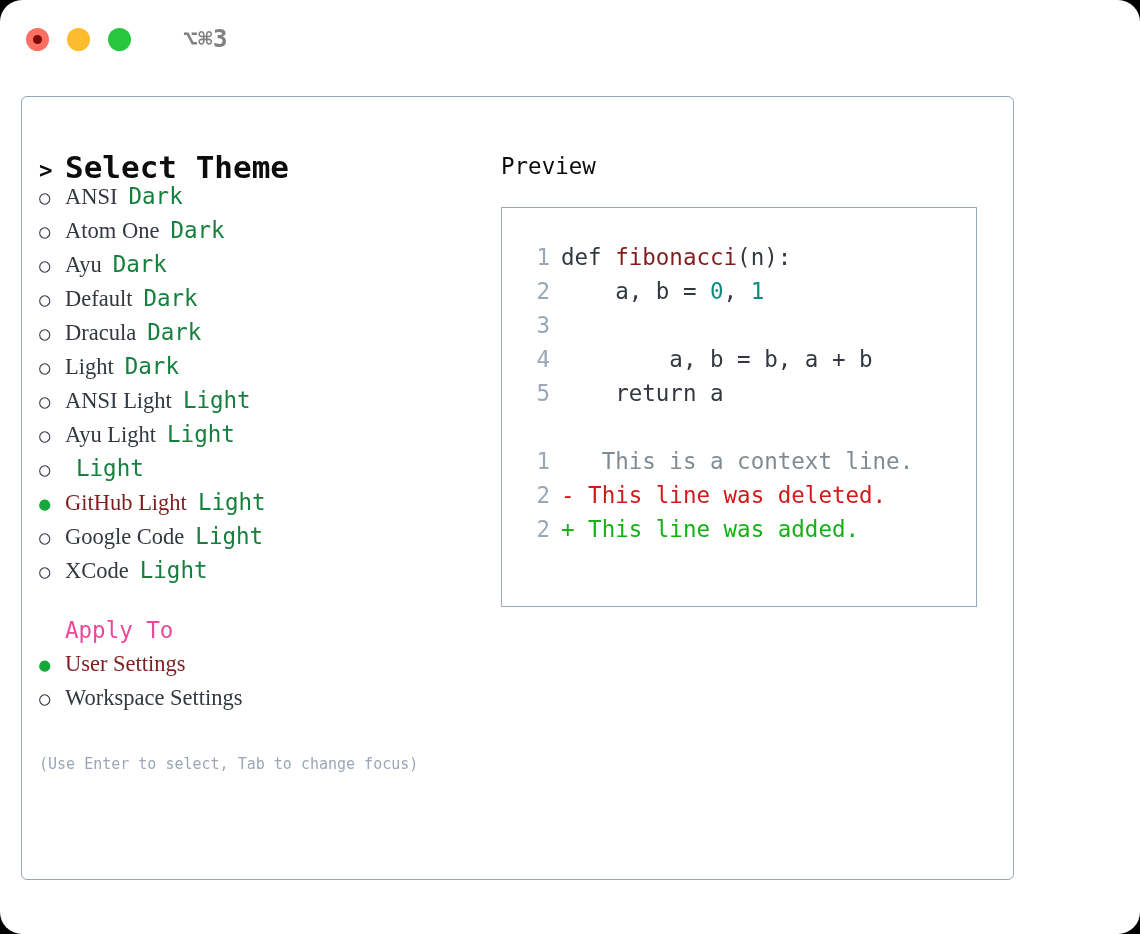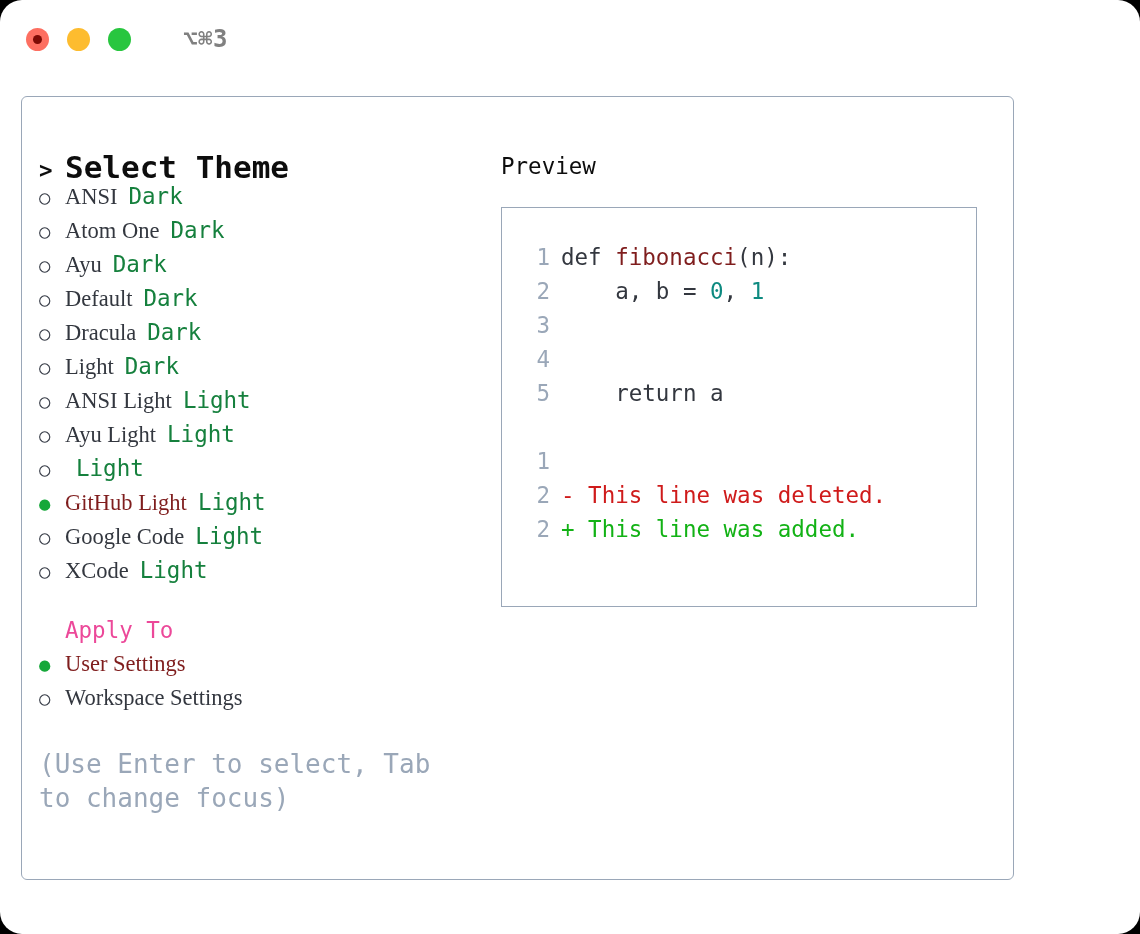--- a/index.html
+++ b/index.html
@@ -143,21 +143,21 @@
     padding-left: 11px;
   }
   .apply-label {
     color: #ec4899;
   }
 
   .spacer-sm { height: 26px; }
 
   .hint {
     margin-top: 28px;
-    font-size: 26px;
+    font-size: 15px;
     line-height: 34px;
     color: #9aa7b8;
     width: 410px;
     white-space: pre-wrap;
   }
 
   
   .right-col {
     position: absolute;
     left: 479px;
@@ -262,26 +262,26 @@
         <div class="hint">(Use Enter to select, Tab to change focus)</div>
       </div>
 
       <div class="right-col">
         <div class="preview-title">Preview</div>
         <div class="preview-box">
           <div id="code-block">
               <div class="code-line"><span class="lineno">1</span><span class="codetext"><span class="tok-kw">def </span><span class="tok-fn">fibonacci</span><span class="tok-plain">(n):</span></span></div>
               <div class="code-line"><span class="lineno">2</span><span class="codetext"><span class="tok-plain">    a, b = </span><span class="tok-num">0</span><span class="tok-plain">, </span><span class="tok-num">1</span></span></div>
               <div class="code-line"><span class="lineno">3</span></div>
-              <div class="code-line"><span class="lineno">4</span></div>
+              <div class="code-line"><span class="lineno">4</span><span class="codetext"><span class="tok-plain">        a, b = b, a + b</span></span></div>
               <div class="code-line"><span class="lineno">5</span><span class="codetext"><span class="tok-plain">    return a</span></span></div>
             </div>
           <div class="diff-gap"></div>
           <div id="diff-block">
-              <div class="code-line"><span class="lineno">1</span><span class="diff-ctx"> </span></div>
+              <div class="code-line"><span class="lineno">1</span><span class="diff-ctx"> </span><span class="diff-ctx">  This is a context line.</span></div>
               <div class="code-line"><span class="lineno">2</span><span class="diff-del">-</span><span class="diff-del"> This line was deleted.</span></div>
               <div class="code-line"><span class="lineno">2</span><span class="diff-add">+</span><span class="diff-add"> This line was added.</span></div>
             </div>
         </div>
       </div>
 
     </div>
   </div>
 </div>
 

